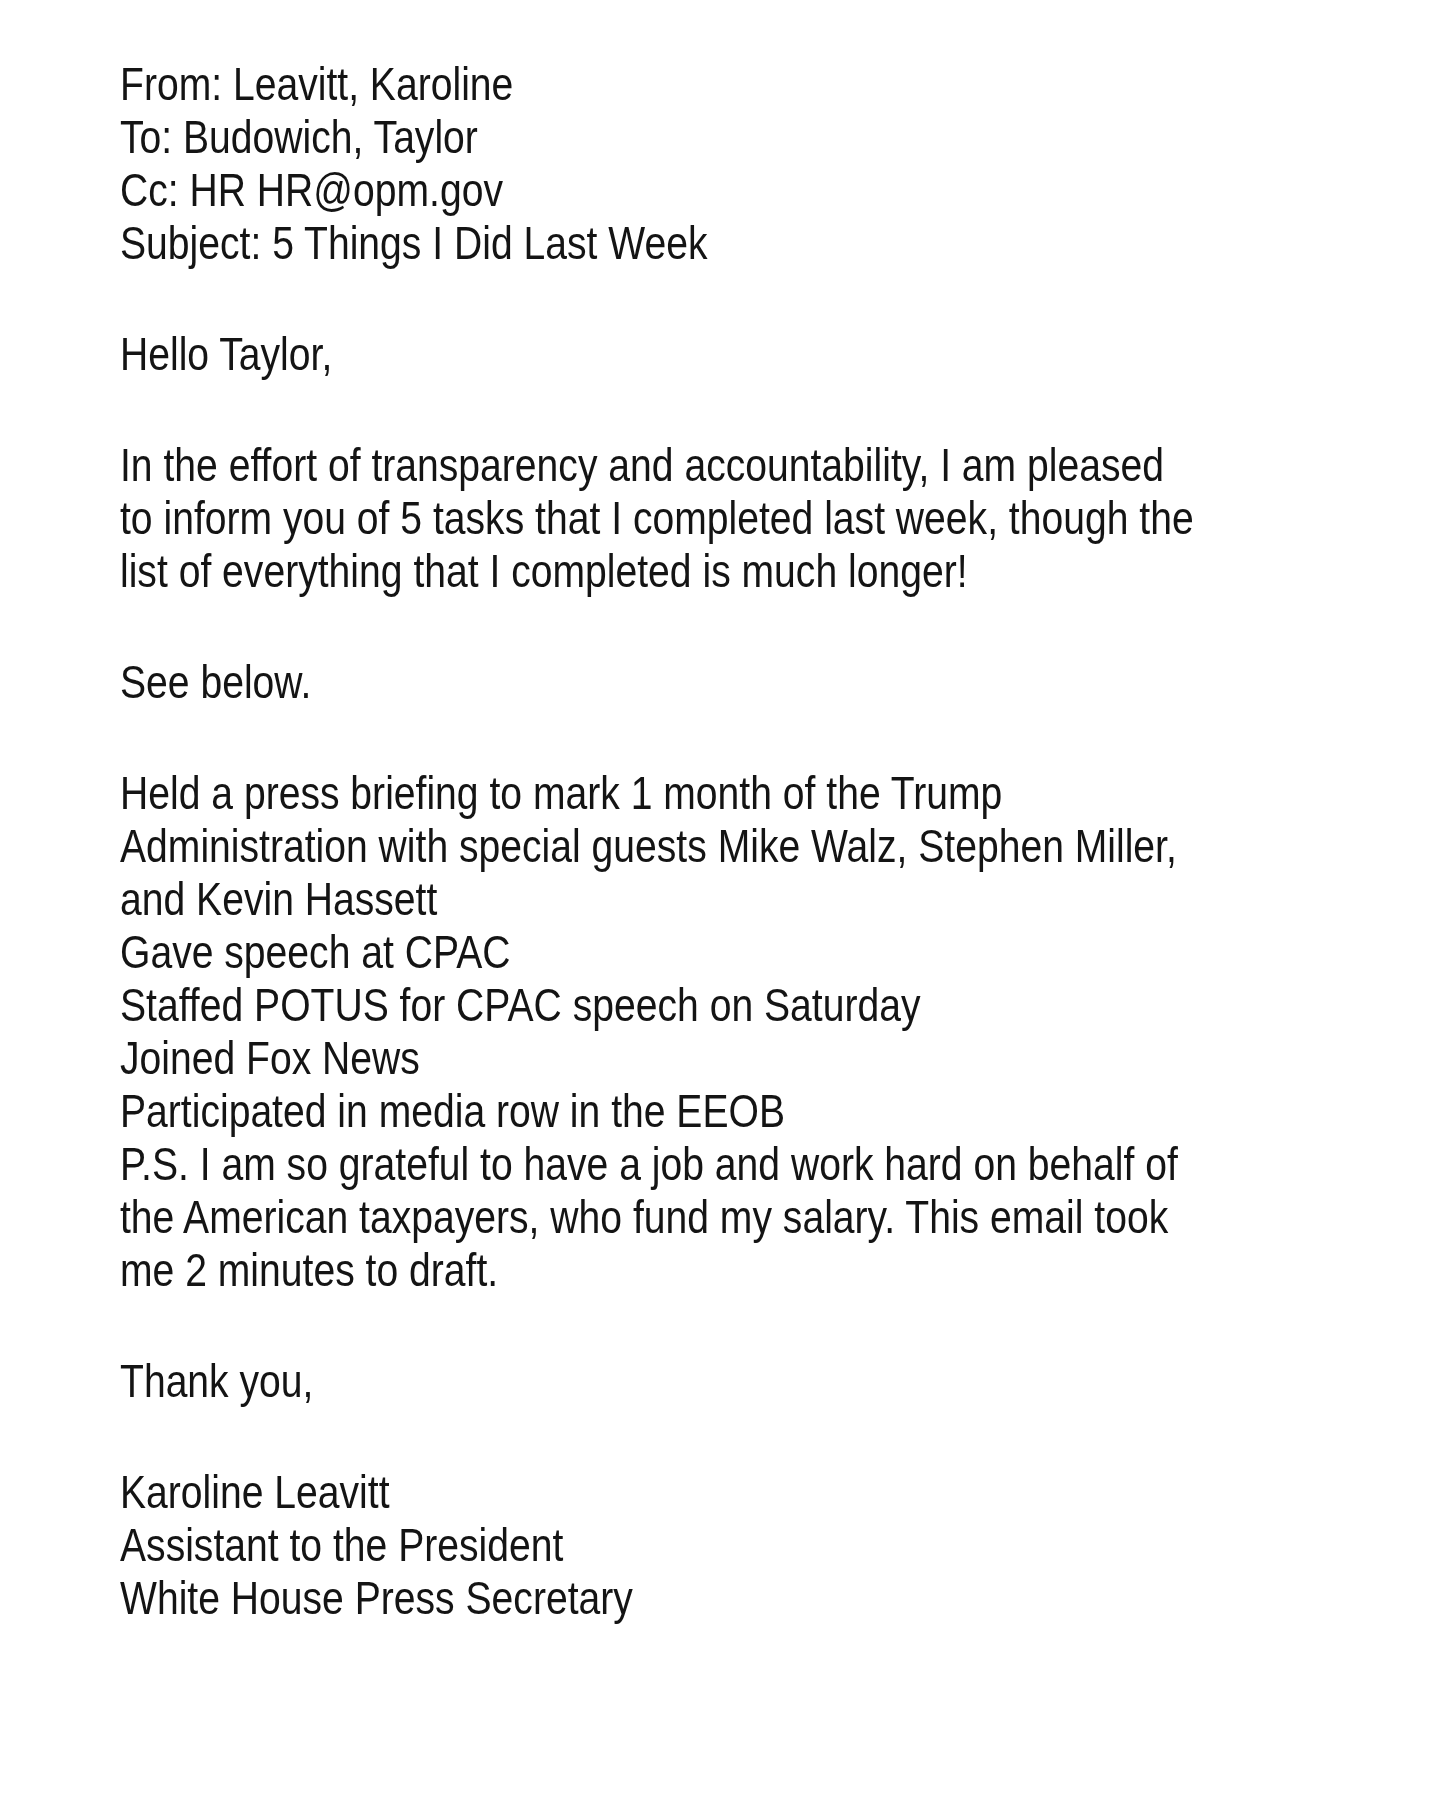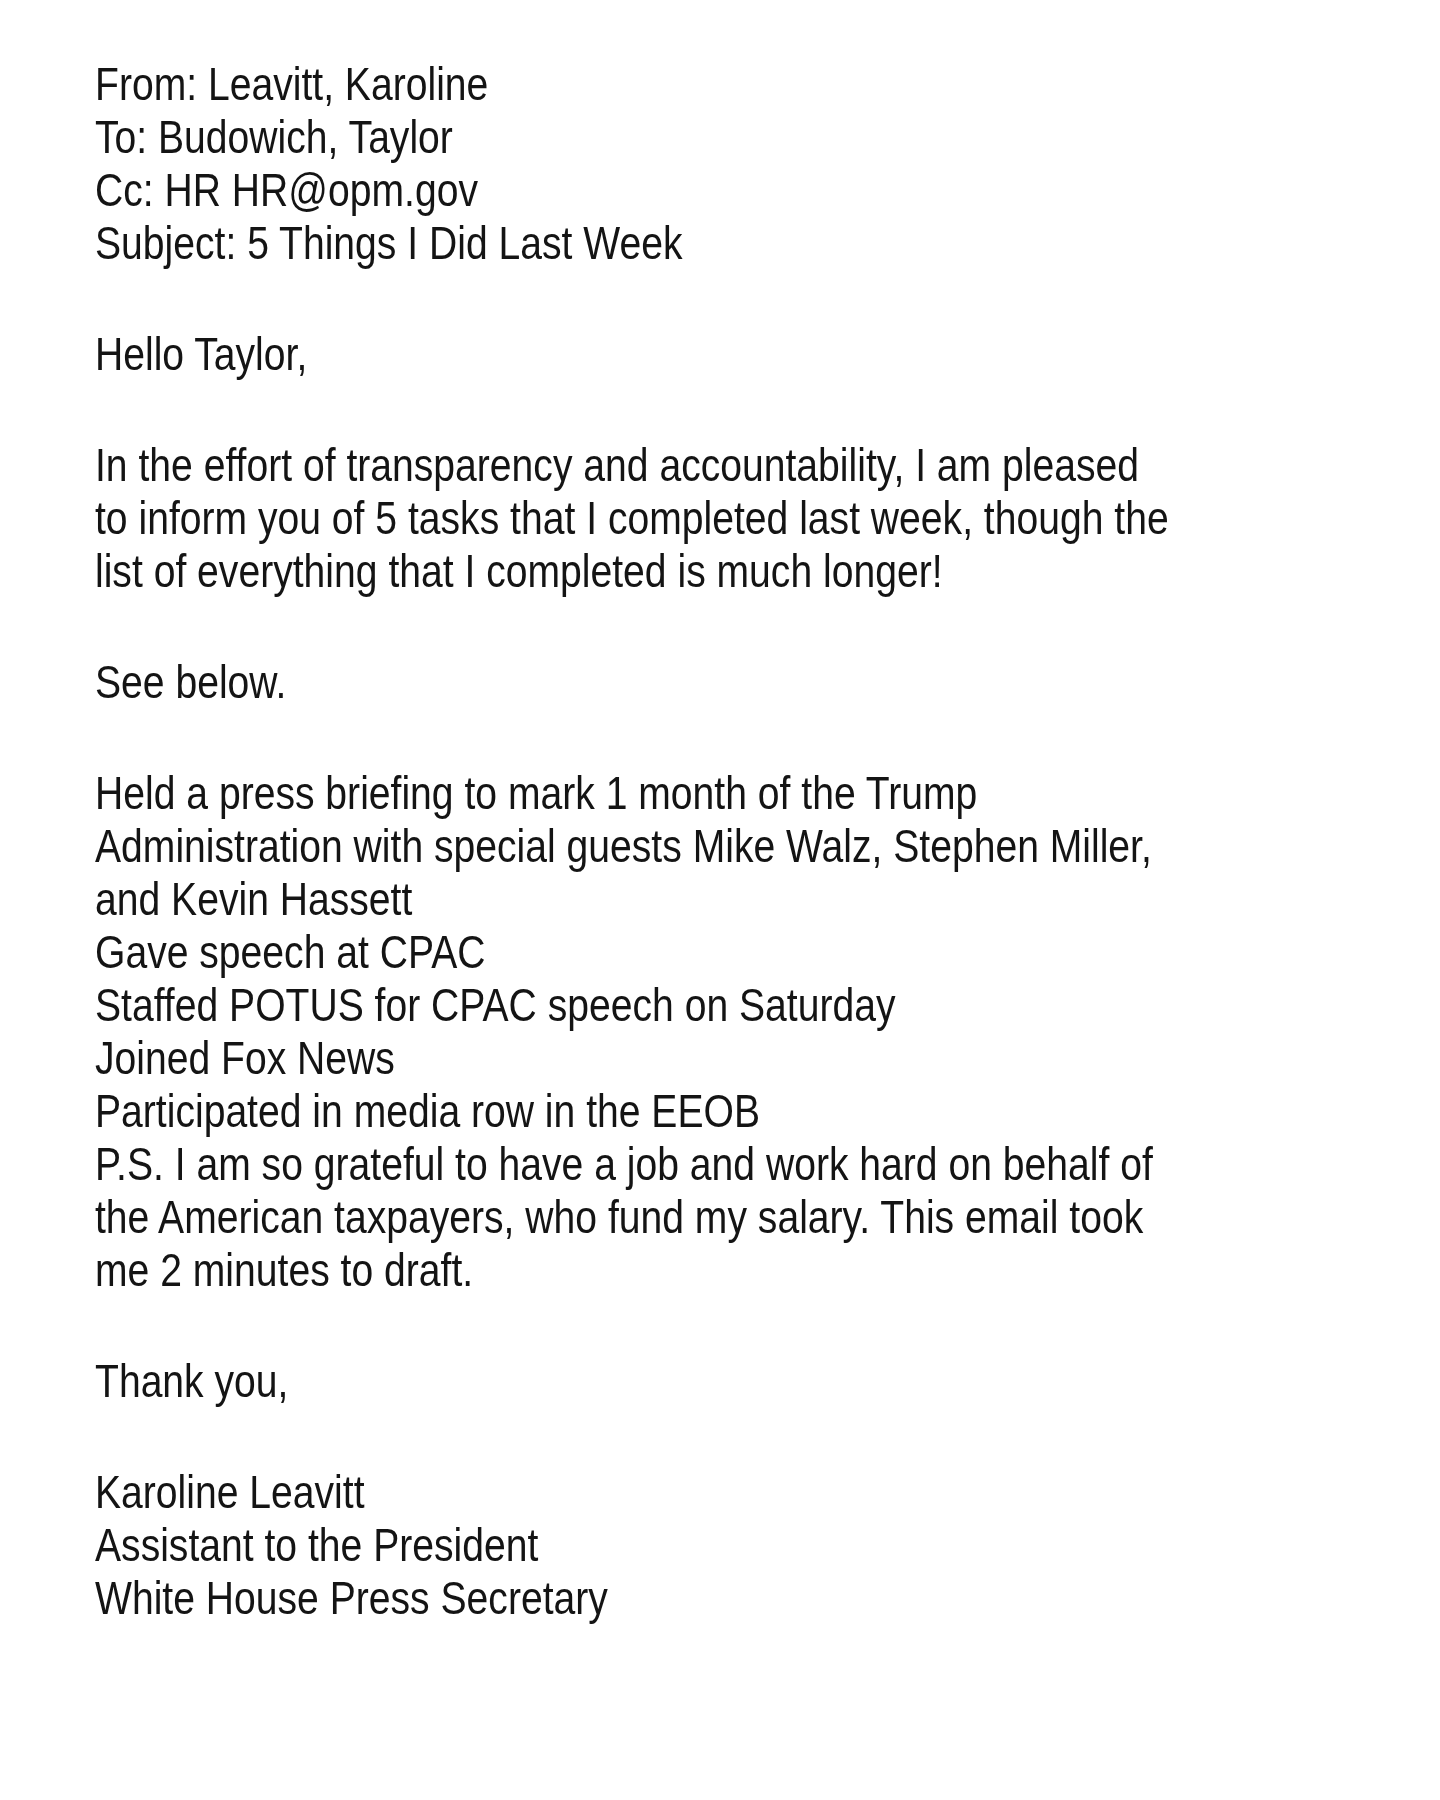--- a/index.html
+++ b/index.html
@@ -6,21 +6,21 @@
     margin: 0;
     padding: 0;
     background: #ffffff;
   }
   body {
     width: 1440px;
     height: 1800px;
     overflow: hidden;
   }
   .email-page {
-    padding: 58px 0 0 95px;
+    padding: 58px 0 0 120px;
   }
   
   .email-content {
     width: 1276px;
     transform: scaleX(0.85);
     transform-origin: 0 0;
     font-family: "Liberation Sans", sans-serif;
     font-size: 46px;
     line-height: 53px;
     font-weight: 400;

